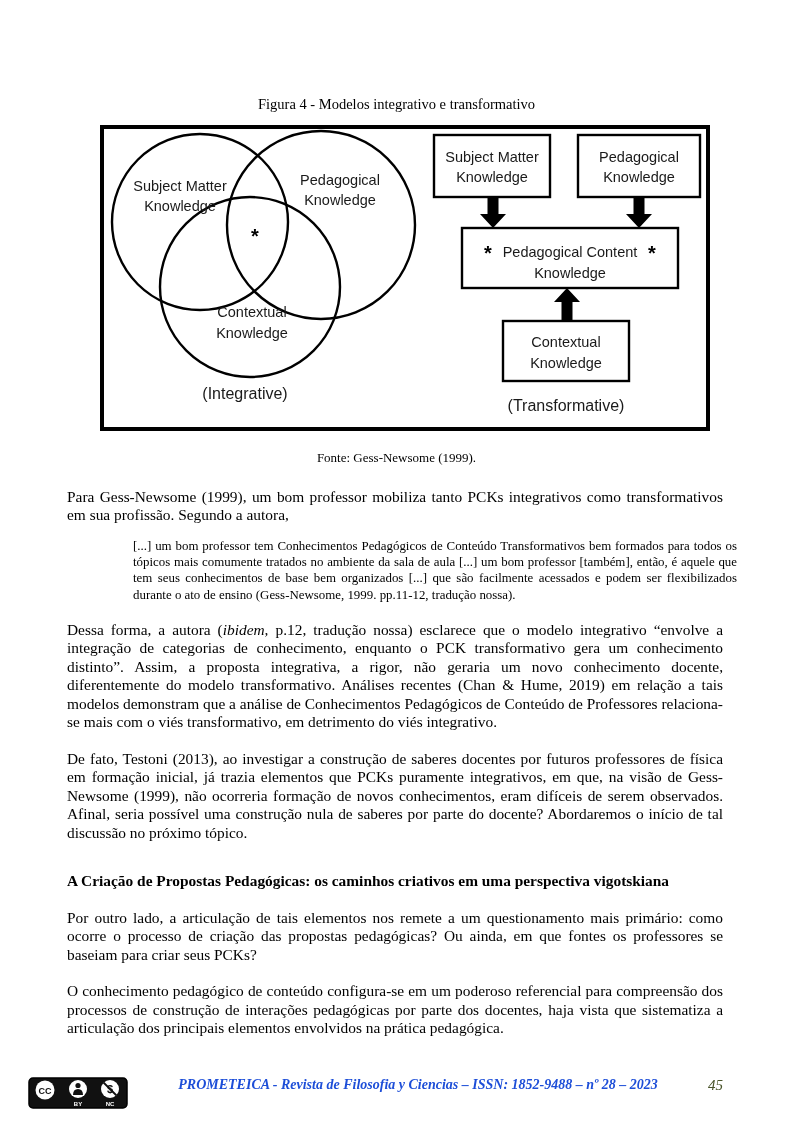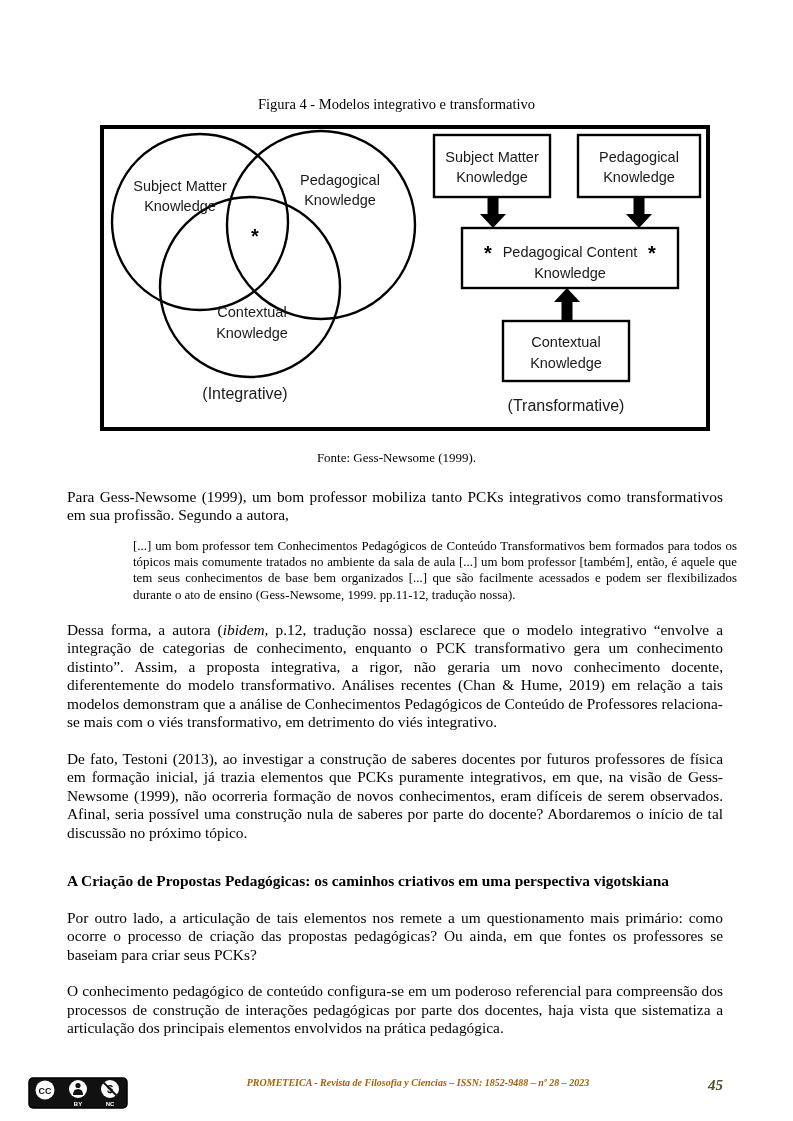--- a/index.html
+++ b/index.html
@@ -54,26 +54,26 @@
     bottom: 12px;
     display: flex;
     gap: 8px;
   }
   .cc-badge { flex: 0 0 auto; }
   .footer-journal {
     flex: 1 1 auto;
     text-align: center;
     font-weight: bold;
     font-style: italic;
-    font-size: 10px;
-    color: #a16207;
+    font-size: 14px;
+    color: #1d4ed8;
   }
   .footer-pagenum {
     flex: 0 0 auto;
-    font-weight: bold;
+    font-weight: normal;
     font-style: italic;
     font-size: 15px;
     color: #4a552b;
     margin-right: 14px;
   }
   .fig-label {
     font-family: "Liberation Sans", sans-serif;
     font-size: 14.5px;
     fill: #1a1a1a;
   }

